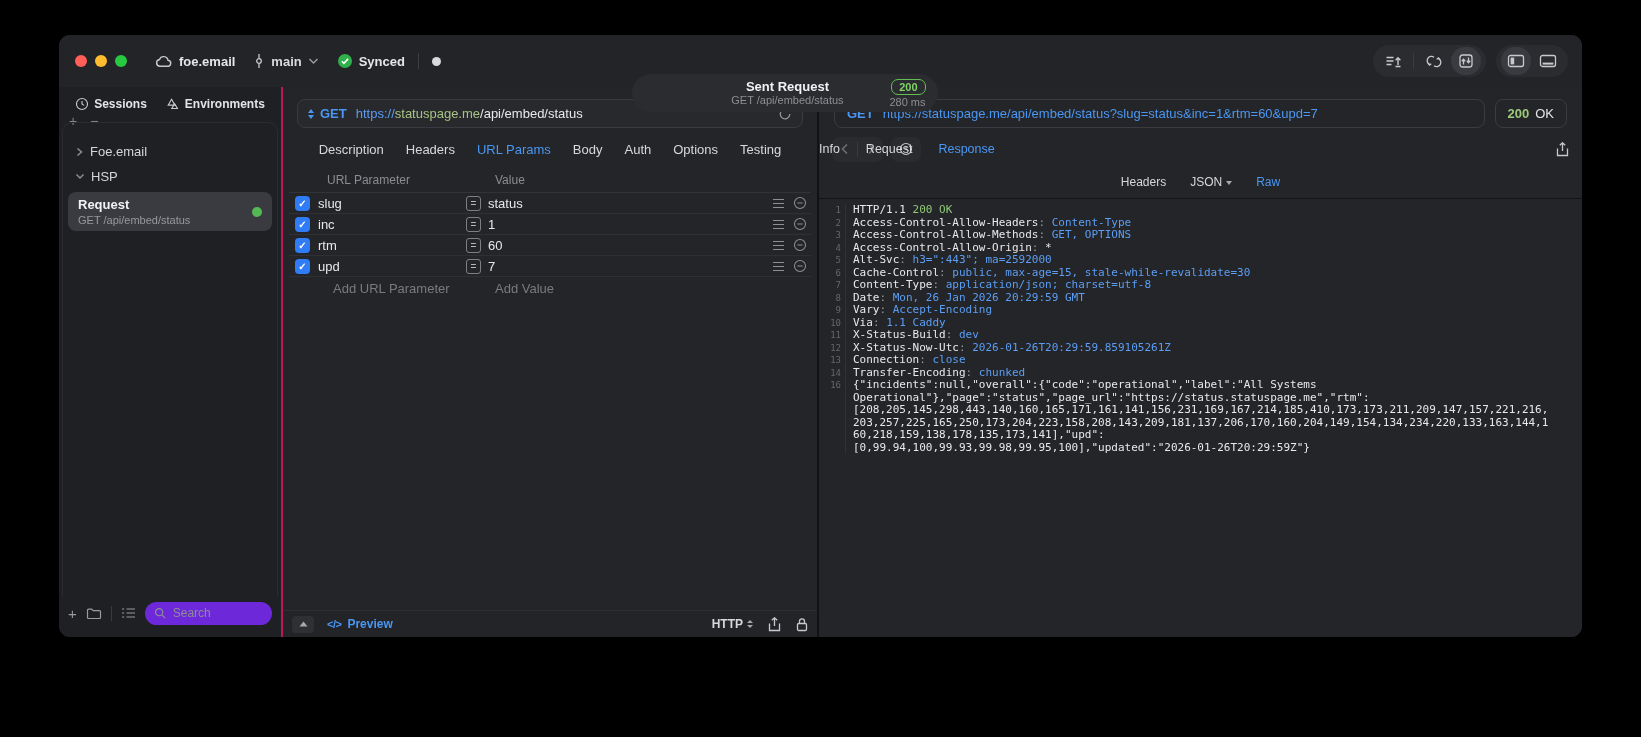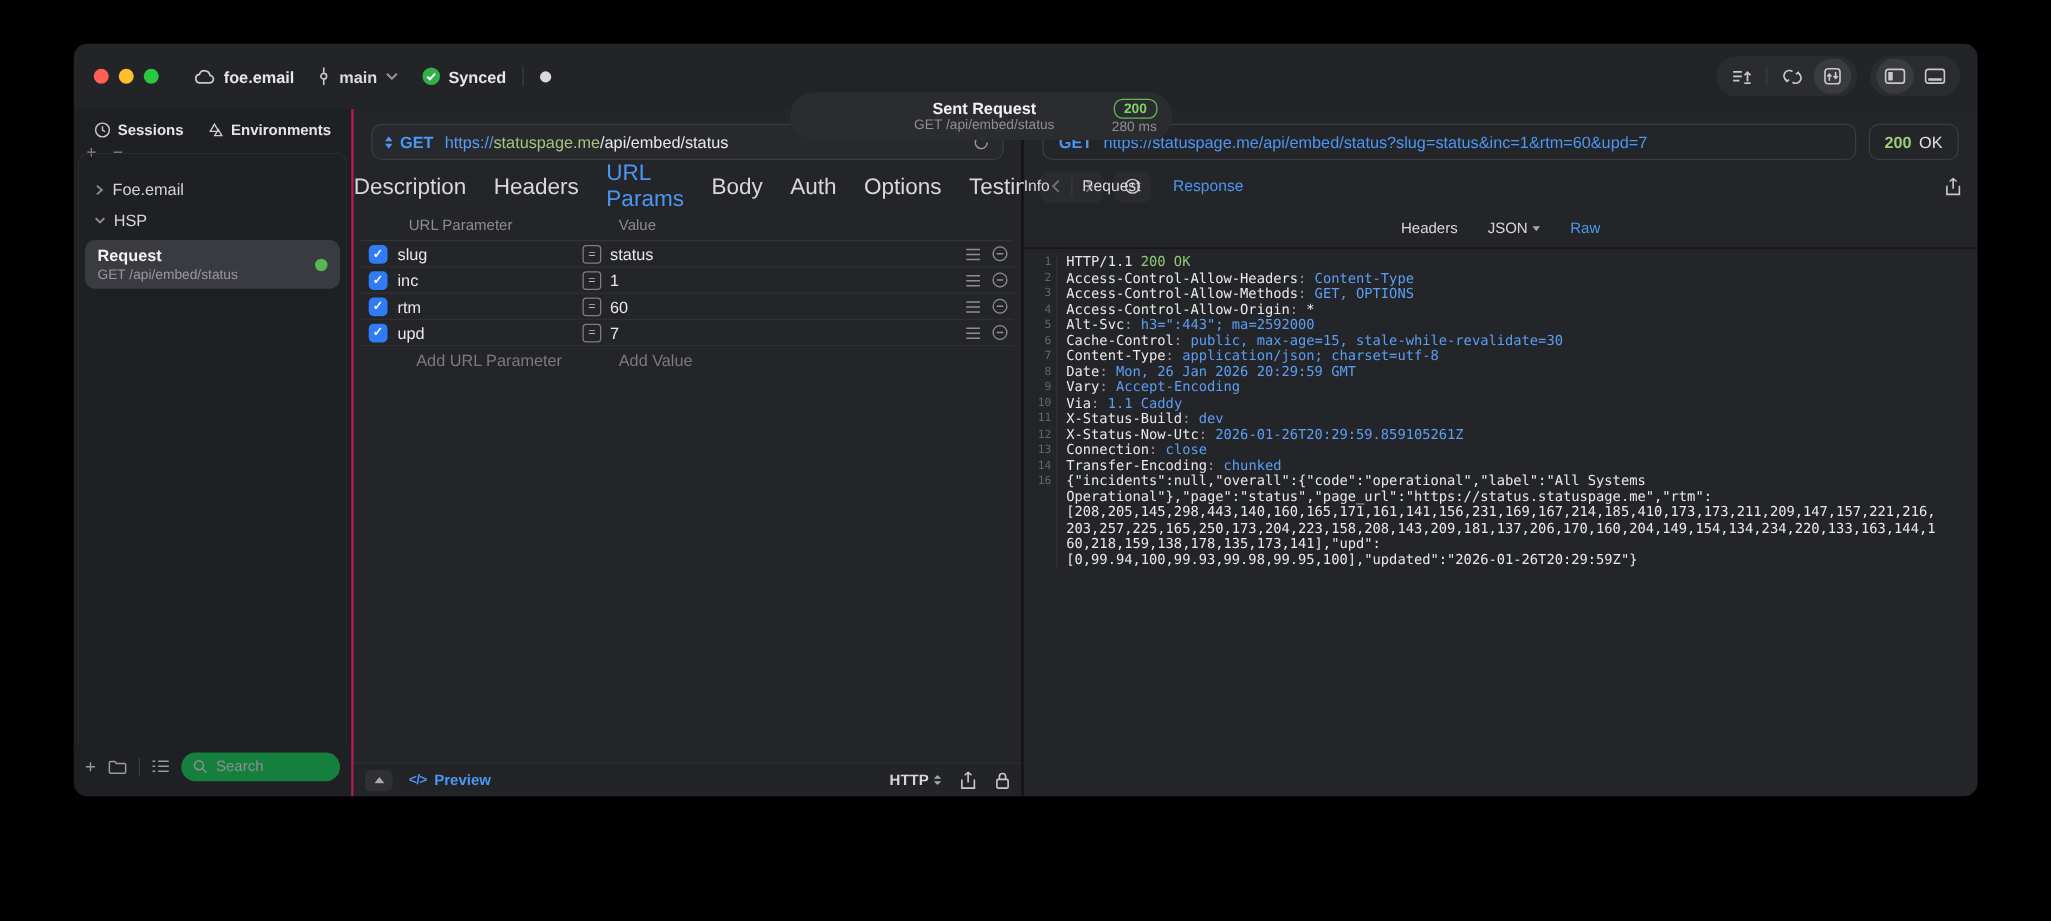--- a/index.html
+++ b/index.html
@@ -45,34 +45,34 @@
   .titem{display:flex;align-items:center;gap:6px;padding:5px 12px;font-size:13px;color:#D6D6DA;}
   .titem .ic{display:flex;color:#8E8E93}
   .req-item{margin:3px 5px;background:#3A3B40;border-radius:8px;padding:5px 10px;display:flex;align-items:center;}
   .req-texts{flex:1}
   .req-title{font-size:13px;font-weight:700;color:#F2F2F4;}
   .req-sub{font-size:11px;color:#98989D;margin-top:2px;}
   .gdot{width:10px;height:10px;border-radius:50%;background:#55B855;}
   .side-footer{height:32px;display:flex;align-items:center;gap:9px;padding:0 9px 8px;color:#9A9A9E;}
   .sf-ic{display:flex;color:#9A9A9E}
   .sf-sep{width:1px;height:15px;background:#3A3B40;}
-  .search-pill{flex:1;height:23px;background:#15803d;border-radius:12px;display:flex;align-items:center;gap:5px;padding:0 9px;color:#8E8E93;}
+  .search-pill{flex:1;height:23px;background:#6d28d9;border-radius:12px;display:flex;align-items:center;gap:5px;padding:0 9px;color:#8E8E93;}
   .search-pill input{background:none;border:none;outline:none;color:#D0D0D4;font-size:12px;width:100%;font-family:inherit;}
   .search-pill input::placeholder{color:#8E8E93;}
   
   .url-row{margin:12px 14px 0;}
   .url-bar{height:27px;background:#28292D;border:1px solid #3A3B40;border-radius:8px;display:flex;align-items:center;padding:0 10px;font-size:13px;}
   .stepper{display:flex;flex-direction:column;gap:2px;margin-right:6px}
   .stepper i{width:0;height:0;border-left:3.5px solid transparent;border-right:3.5px solid transparent;display:block}
   .stepper .up{border-bottom:4px solid #4A97F3}
   .stepper .dn{border-top:4px solid #4A97F3}
   .method{color:#4A97F3;font-weight:700;margin-right:9px;}
   .u-scheme{color:#5B9BF1}.u-host{color:#A6C284}.u-path{color:#E8E8EA}
   .reload{margin-left:auto;display:flex;color:#98989D}
-  .tabs-row{display:flex;gap:22px;height:42px;align-items:center;font-size:18px;color:#D8D8DC;}
+  .tabs-row{display:flex;justify-content:center;gap:22px;height:42px;align-items:center;font-size:13px;color:#D8D8DC;}
   .tab{cursor:default}
   .tab.active{color:#4A97F3}
   .table{margin:0 6px;font-size:13px;}
   .thead{position:relative;height:22px;color:#8C8C91;font-size:12px;border-bottom:1px solid #323338;}
   .th1{position:absolute;left:38px;top:3px;}
   .th2{position:absolute;left:206px;top:3px;}
   .prow{display:flex;align-items:center;height:20px;border-bottom:1px solid #2F3034;padding:0 4px 0 6px;}
   .checkbox{width:15px;height:15px;border-radius:4px;background:#2F7CF6;color:#fff;font-size:10px;display:flex;
     align-items:center;justify-content:center;font-weight:700;flex:0 0 15px;}
   .pname{flex:0 0 148px;margin-left:8px;color:#E8E8EA;}

